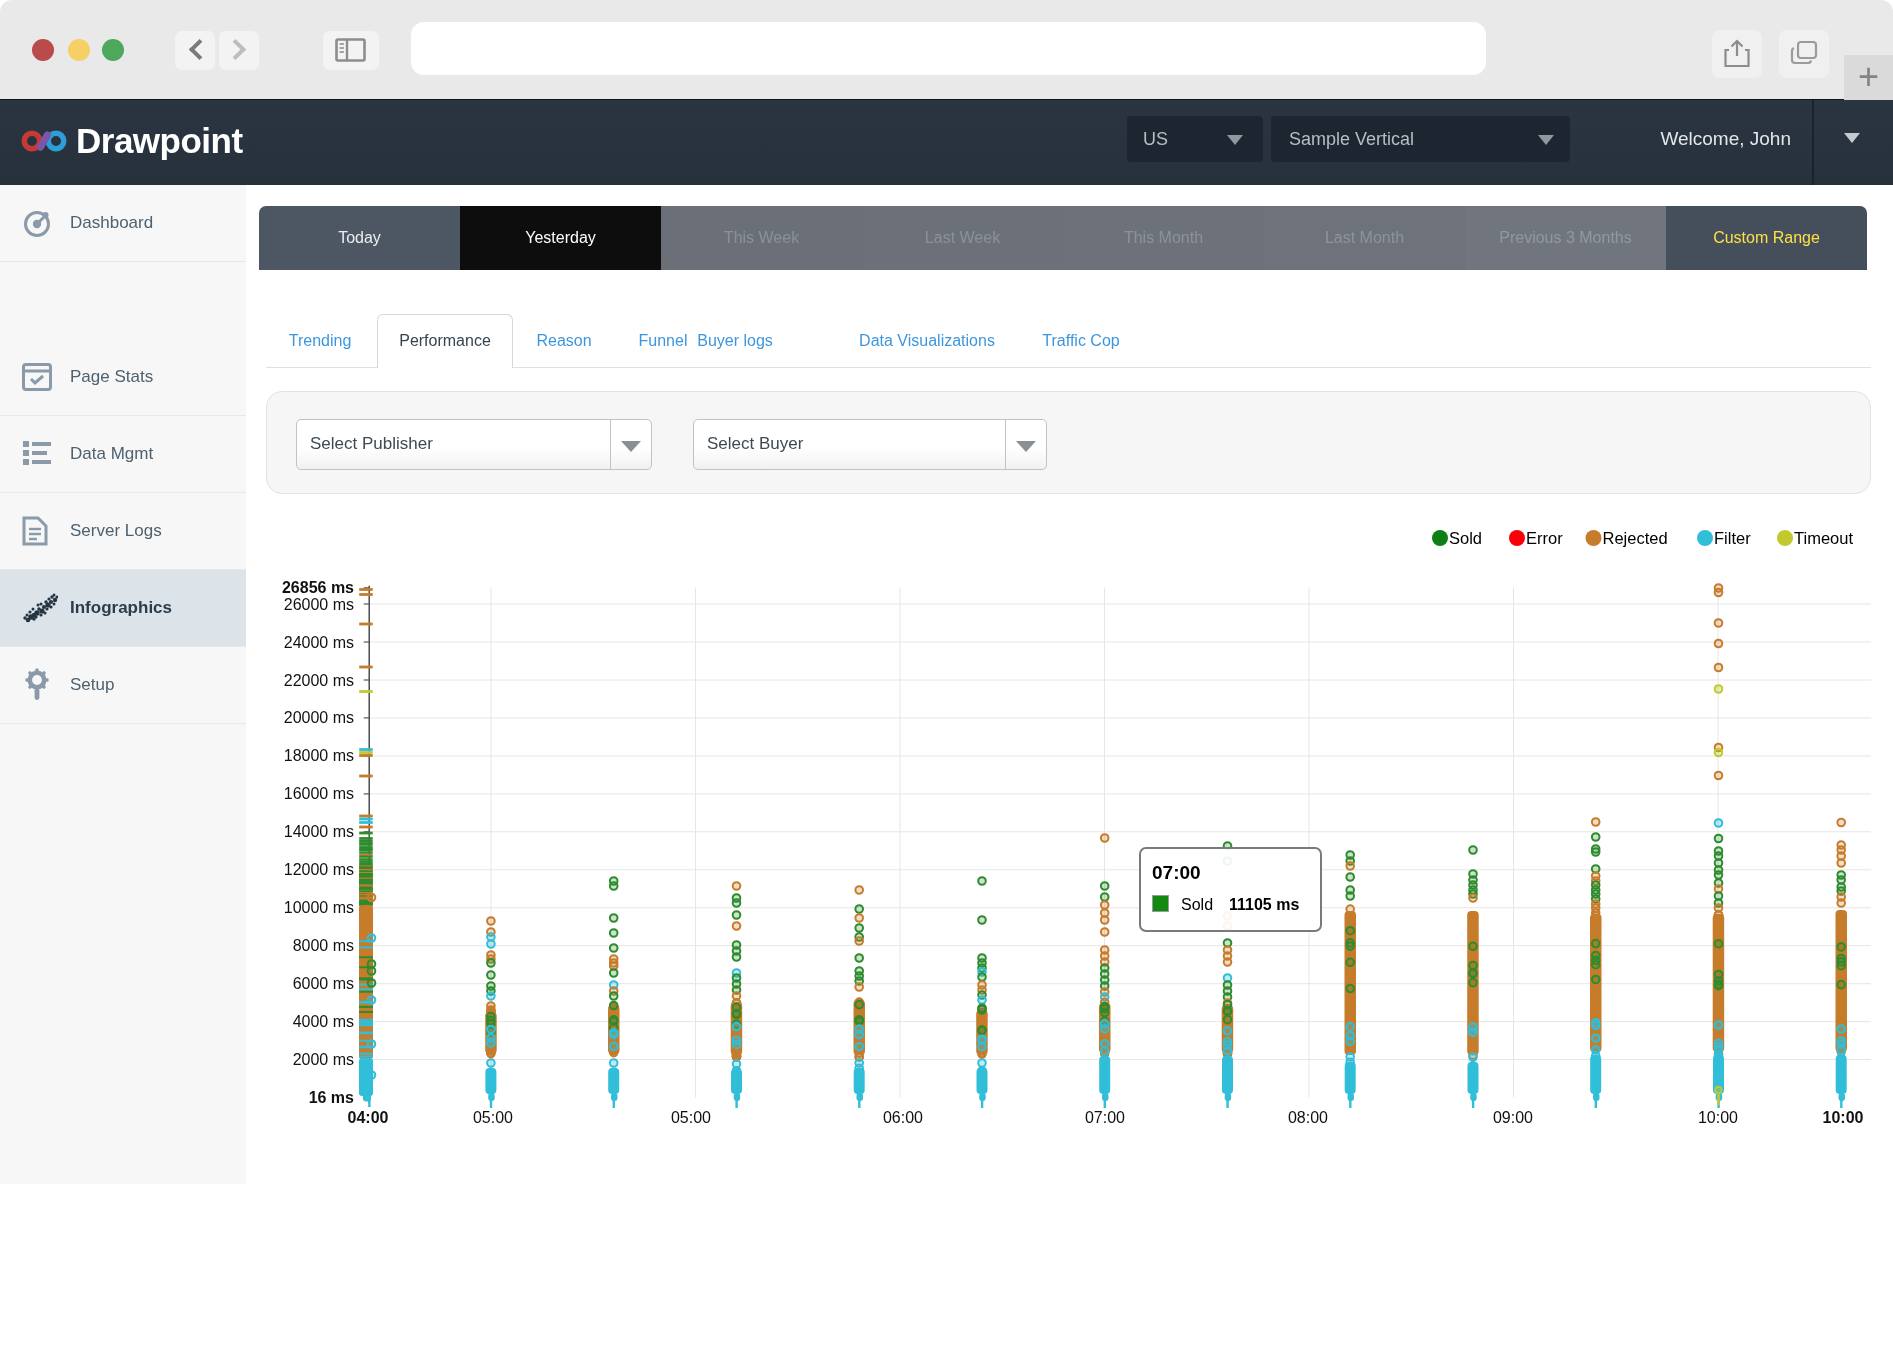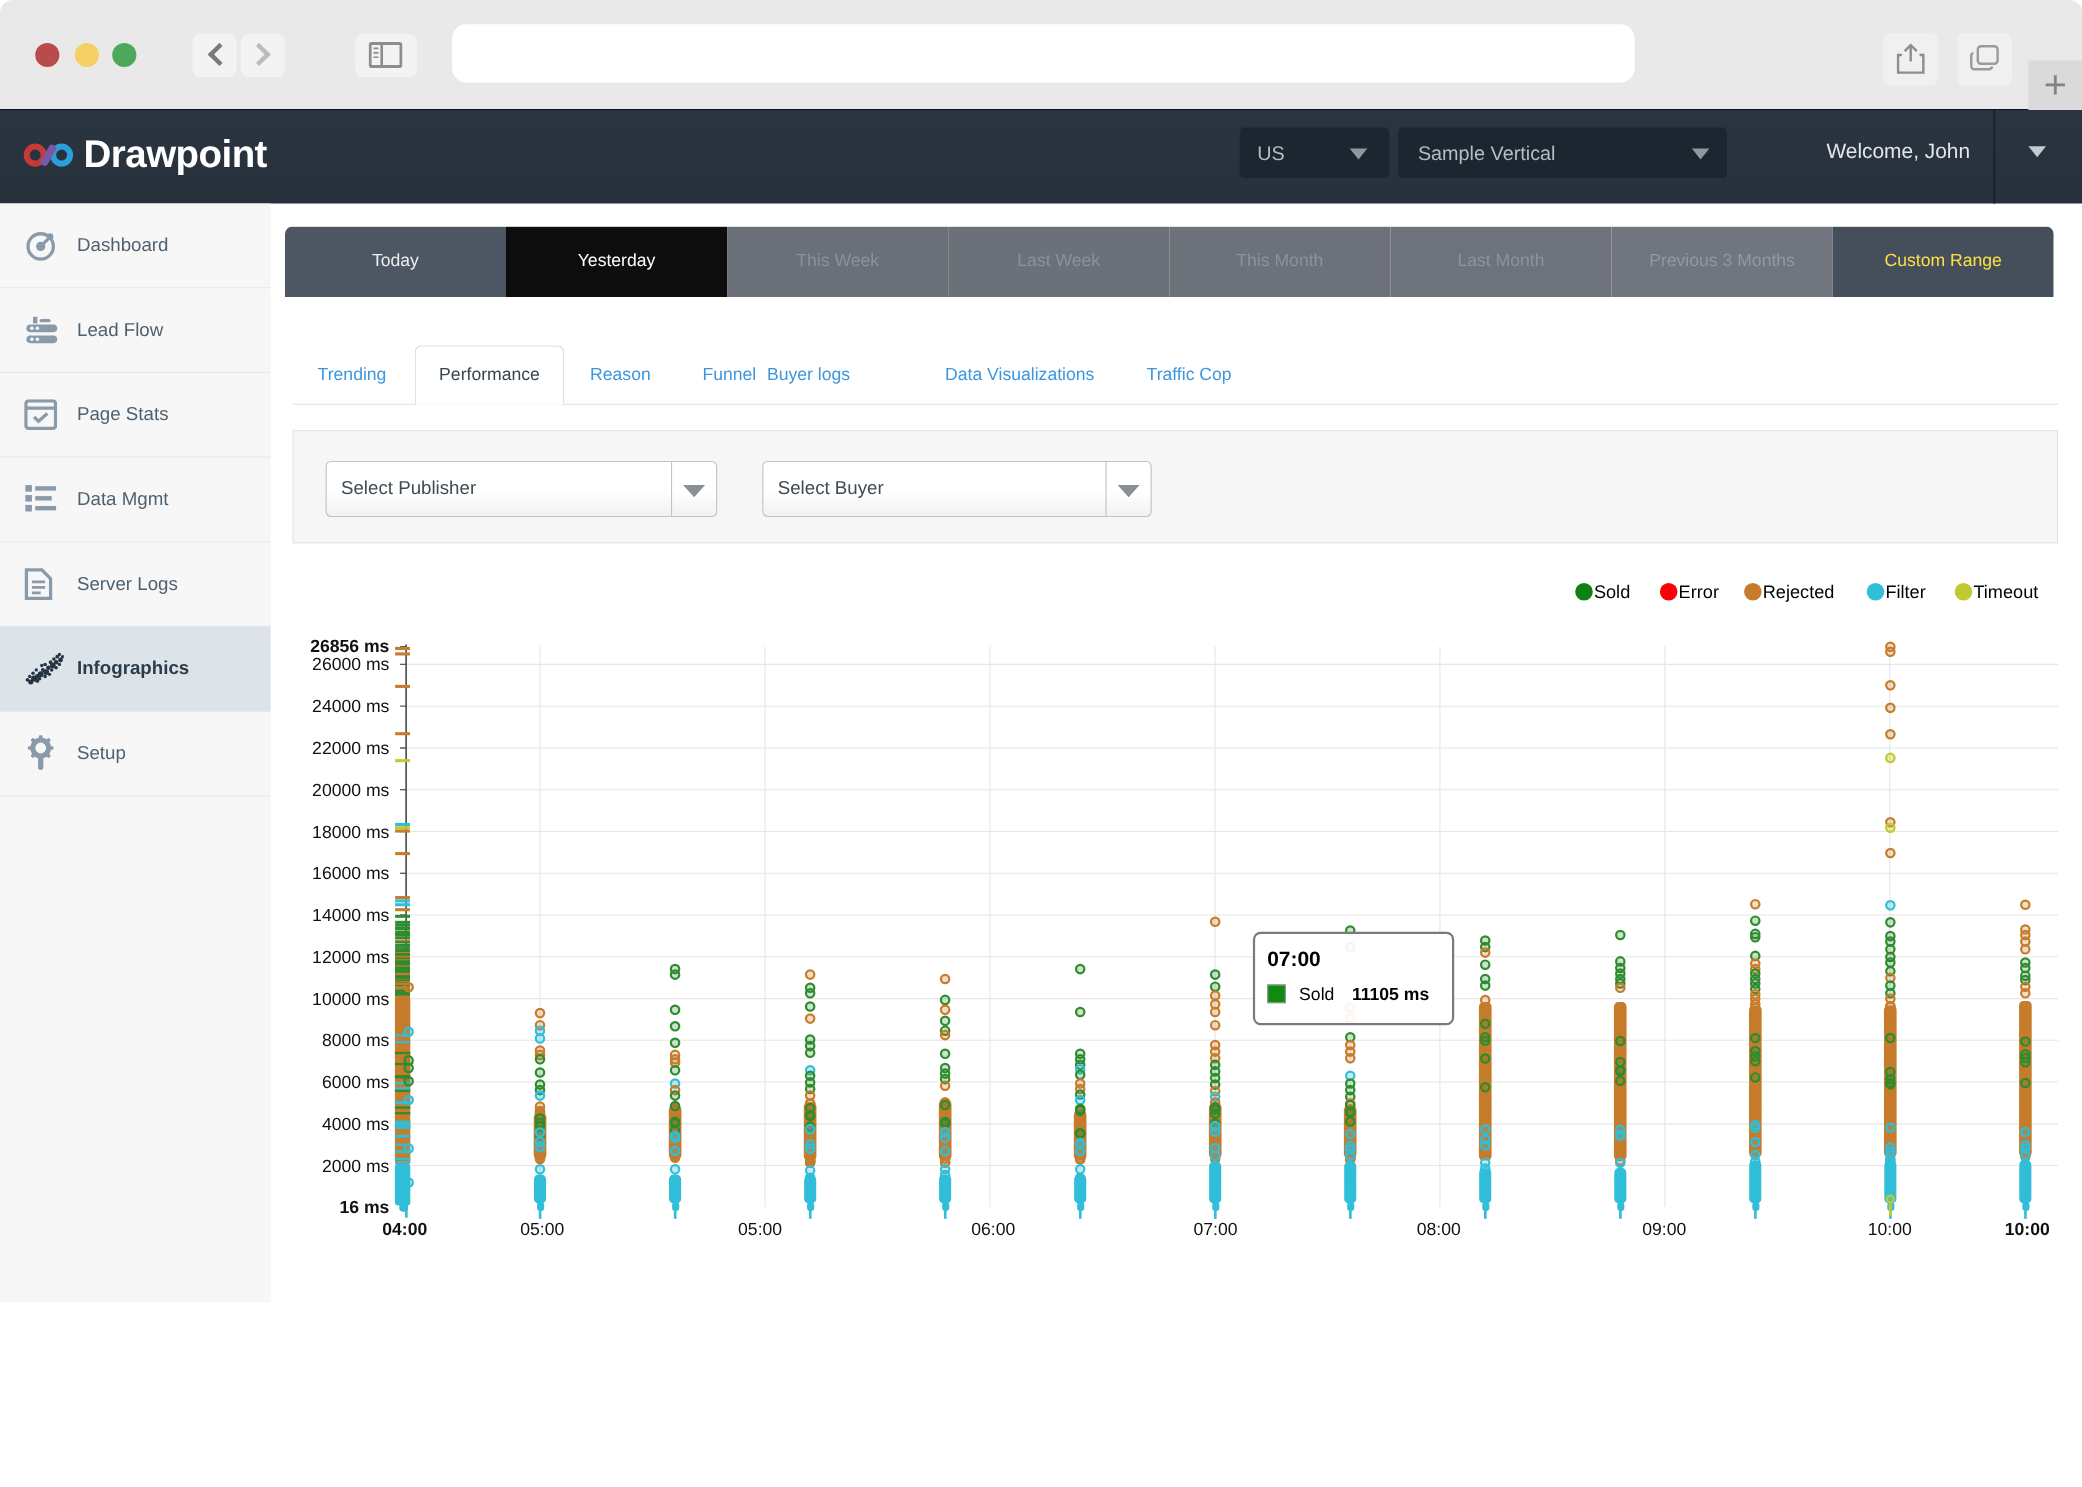--- a/index.html
+++ b/index.html
@@ -32,21 +32,21 @@
 
 #datebar { left:259px; top:206px; width:1608px; height:64px; border-radius:7px 7px 0 0; overflow:hidden; display:flex;align-items:flex-end; }
 .dtab { width:201px; height:64px; font-size:16px; display:flex; align-items:center; justify-content:center; }
 
 
 .stab { position:absolute; top:341px; font-size:16px; color:#3d96dd; transform:translate(-50%,-50%); white-space:nowrap; }
 #tabline { left:266px; top:367px; width:1605px; height:1px; background:#e0e0e0; }
 #perftab { left:377px; top:314px; width:136px; height:54px; background:#fff; border:1px solid #d8d8d8; border-bottom:none; border-radius:6px 6px 0 0; z-index:2; }
 
 
-#fpanel { left:266px; top:391px; width:1605px; height:103px; background:#f6f6f6; border:1px solid #e3e3e3; border-radius:0; }
+#fpanel { left:266px; top:391px; width:1605px; height:103px; background:#f6f6f6; border:1px solid #e3e3e3; border-radius:16px; }
 .fsel { position:absolute; top:27px; height:51px; background:linear-gradient(180deg,#ffffff 55%,#f1f1f1 100%); border:1.5px solid #c2c2c2; border-radius:5px; font-size:17px; color:#3f4a52; }
 .fsel .lab { position:absolute; left:13px; top:14px; }
 .fsel .div { position:absolute; right:40px; top:0; width:1.5px; height:100%; background:#c2c2c2; }
 .fsel .car { position:absolute; right:10px; top:21px; width:0; height:0; border-left:10px solid transparent; border-right:10px solid transparent; border-top:11px solid #8a8f93; }
 
 
 .yl { font-size:16px; fill:#111; text-anchor:end; }
 .xl { font-size:16px; fill:#111; text-anchor:middle; }
 .lg { font-size:16.5px; fill:#000; }
 .b { font-weight:700; }
@@ -107,33 +107,20 @@
 
 <div id="sidebar" class="abs">
   <div class="sitem" style="top:0px;">
       <svg width="30" height="30" viewBox="0 0 30 30">
         <circle cx="15" cy="16" r="11.5" fill="none" stroke="#8a9aa9" stroke-width="3"></circle>
         <circle cx="15" cy="16" r="4.2" fill="#8a9aa9"></circle>
         <line x1="17.5" y1="13.5" x2="23" y2="8" stroke="#8a9aa9" stroke-width="3" stroke-linecap="round"></line>
         <circle cx="23.5" cy="7" r="3" fill="#8a9aa9"></circle>
       </svg>
       <span class="txt">Dashboard</span>
-    </div>
-<div class="sitem" style="top:77px;">
-      <svg width="32" height="30" viewBox="0 0 32 30">
-        <rect x="2" y="10" width="28" height="7" rx="3.5" fill="#8a9aa9"></rect>
-        <rect x="2" y="20" width="28" height="7" rx="3.5" fill="#8a9aa9"></rect>
-        <rect x="8" y="3" width="4" height="6" fill="#8a9aa9"></rect>
-        <rect x="14" y="5" width="10" height="3" rx="1.5" fill="#8a9aa9"></rect>
-        <circle cx="7" cy="13.5" r="1.6" fill="#f7f7f7"></circle>
-        <circle cx="12" cy="13.5" r="1.6" fill="#f7f7f7"></circle>
-        <circle cx="7" cy="23.5" r="1.6" fill="#f7f7f7"></circle>
-        <circle cx="12" cy="23.5" r="1.6" fill="#f7f7f7"></circle>
-      </svg>
-      <span class="txt">Lead Flow</span>
     </div>
 <div class="sitem" style="top:154px;">
       <svg width="30" height="28" viewBox="0 0 30 28">
         <rect x="1.5" y="1.5" width="27" height="25" rx="2.5" fill="none" stroke="#8a9aa9" stroke-width="3"></rect>
         <line x1="1.5" y1="8" x2="28.5" y2="8" stroke="#8a9aa9" stroke-width="3"></line>
         <path d="M9 16 l4 4 l8 -7" fill="none" stroke="#8a9aa9" stroke-width="3"></path>
       </svg>
       <span class="txt">Page Stats</span>
     </div>
 <div class="sitem" style="top:231px;">

